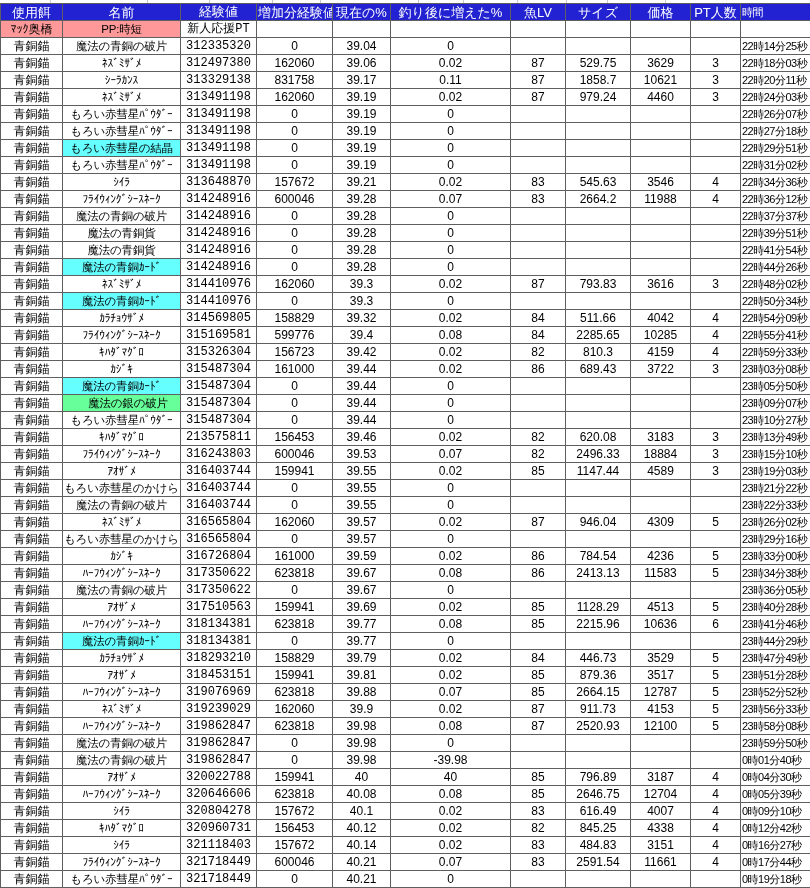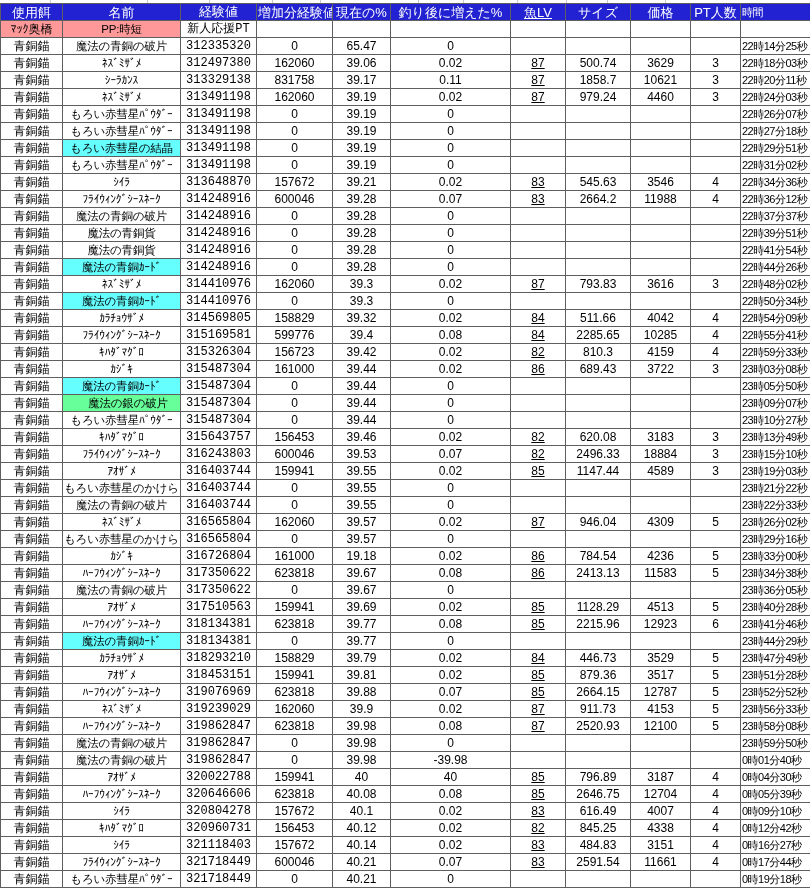--- a/index.html
+++ b/index.html
@@ -27,21 +27,21 @@
     background:var(--header-bg,#2222d2);
     color:var(--header-text,#ffffff);
     font-weight:normal;font-size:13px;
   }
   .col-bait{width:62px;}
   .col-name{width:118px;}
   .col-exp{width:76px;font-family:Liberation Mono, monospace;}
   .col-gain{width:76px;}
   .col-pct{width:58px;}
   .col-pct_gain{width:120px;}
-  .col-lv{width:55px;text-decoration:underline;}
+  .col-lv{width:55px;}
   .col-size{width:65px;}
   .col-price{width:60px;}
   .col-pt{width:50px;}
   .col-time{width:70px;font-size:11px;text-align:left;letter-spacing:-0.5px;}
   td.pink{background:var(--info-bg,#ff9999);}
   td.hl-cyan{background:var(--hl-cyan,#66ffff);}
   td.hl-green{background:var(--hl-green,#66ff99);padding-left:14px;}
   tbody td.col-name{font-size:11.5px;letter-spacing:-0.2px;margin-top:8px;}
 </style>
 </head>
@@ -89,37 +89,37 @@
           <td class="col-size"></td>
           <td class="col-price"></td>
           <td class="col-pt"></td>
           <td class="col-time"></td>
         </tr>
         <tr>
           <td class="col-bait">青銅錨</td>
           <td class="col-name">魔法の青銅の破片</td>
           <td class="col-exp">312335320</td>
           <td class="col-gain">0</td>
-          <td class="col-pct">65.47</td>
+          <td class="col-pct">39.04</td>
           <td class="col-pct_gain">0</td>
           <td class="col-lv"></td>
           <td class="col-size"></td>
           <td class="col-price"></td>
           <td class="col-pt"></td>
           <td class="col-time">22時14分25秒</td>
         </tr>
         <tr>
           <td class="col-bait">青銅錨</td>
           <td class="col-name">ﾈｽﾞﾐｻﾞﾒ</td>
           <td class="col-exp">312497380</td>
           <td class="col-gain">162060</td>
           <td class="col-pct">39.06</td>
           <td class="col-pct_gain">0.02</td>
           <td class="col-lv">87</td>
-          <td class="col-size">500.74</td>
+          <td class="col-size">529.75</td>
           <td class="col-price">3629</td>
           <td class="col-pt">3</td>
           <td class="col-time">22時18分03秒</td>
         </tr>
         <tr>
           <td class="col-bait">青銅錨</td>
           <td class="col-name">ｼｰﾗｶﾝｽ</td>
           <td class="col-exp">313329138</td>
           <td class="col-gain">831758</td>
           <td class="col-pct">39.17</td>
@@ -386,21 +386,21 @@
           <td class="col-pct_gain">0</td>
           <td class="col-lv"></td>
           <td class="col-size"></td>
           <td class="col-price"></td>
           <td class="col-pt"></td>
           <td class="col-time">23時10分27秒</td>
         </tr>
         <tr>
           <td class="col-bait">青銅錨</td>
           <td class="col-name">ｷﾊﾀﾞﾏｸﾞﾛ</td>
-          <td class="col-exp">315643757</td>
+          <td class="col-exp">213575811</td>
           <td class="col-gain">156453</td>
           <td class="col-pct">39.46</td>
           <td class="col-pct_gain">0.02</td>
           <td class="col-lv">82</td>
           <td class="col-size">620.08</td>
           <td class="col-price">3183</td>
           <td class="col-pt">3</td>
           <td class="col-time">23時13分49秒</td>
         </tr>
         <tr>
@@ -479,21 +479,21 @@
           <td class="col-size"></td>
           <td class="col-price"></td>
           <td class="col-pt"></td>
           <td class="col-time">23時29分16秒</td>
         </tr>
         <tr>
           <td class="col-bait">青銅錨</td>
           <td class="col-name">ｶｼﾞｷ</td>
           <td class="col-exp">316726804</td>
           <td class="col-gain">161000</td>
-          <td class="col-pct">19.18</td>
+          <td class="col-pct">39.59</td>
           <td class="col-pct_gain">0.02</td>
           <td class="col-lv">86</td>
           <td class="col-size">784.54</td>
           <td class="col-price">4236</td>
           <td class="col-pt">5</td>
           <td class="col-time">23時33分00秒</td>
         </tr>
         <tr>
           <td class="col-bait">青銅錨</td>
           <td class="col-name">ﾊｰﾌｳｨﾝｸﾞｼｰｽﾈｰｸ</td>
@@ -535,21 +535,21 @@
         </tr>
         <tr>
           <td class="col-bait">青銅錨</td>
           <td class="col-name">ﾊｰﾌｳｨﾝｸﾞｼｰｽﾈｰｸ</td>
           <td class="col-exp">318134381</td>
           <td class="col-gain">623818</td>
           <td class="col-pct">39.77</td>
           <td class="col-pct_gain">0.08</td>
           <td class="col-lv">85</td>
           <td class="col-size">2215.96</td>
-          <td class="col-price">12923</td>
+          <td class="col-price">10636</td>
           <td class="col-pt">6</td>
           <td class="col-time">23時41分46秒</td>
         </tr>
         <tr>
           <td class="col-bait">青銅錨</td>
           <td class="col-name hl-cyan">魔法の青銅ｶｰﾄﾞ</td>
           <td class="col-exp">318134381</td>
           <td class="col-gain">0</td>
           <td class="col-pct">39.77</td>
           <td class="col-pct_gain">0</td>

